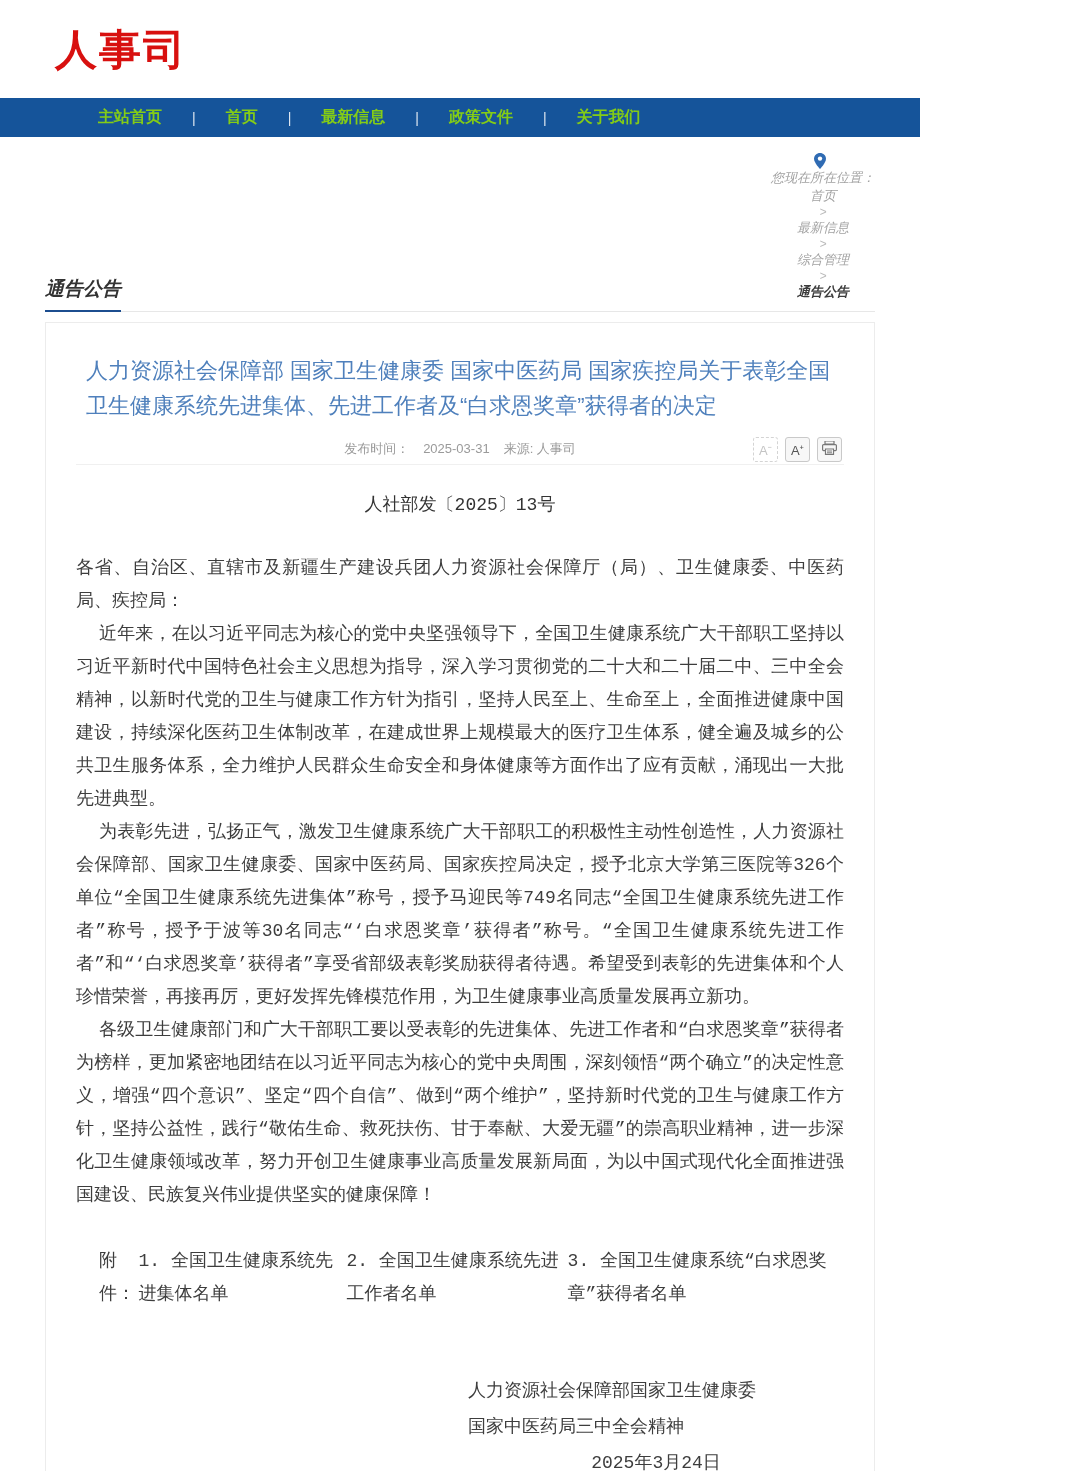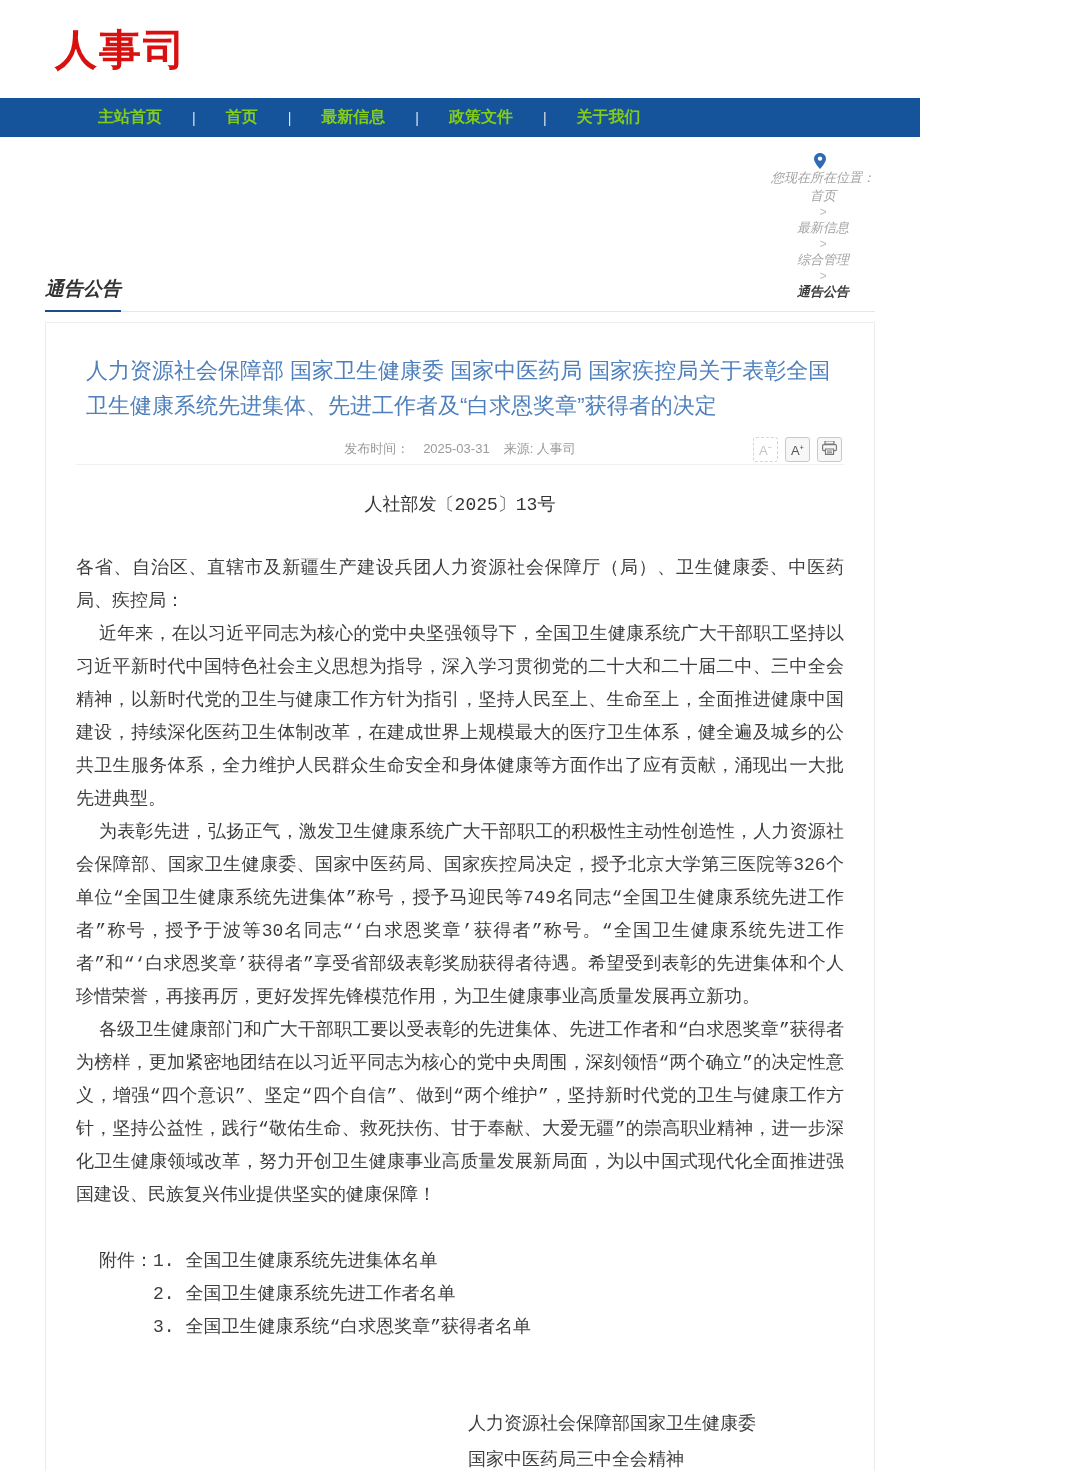--- a/index.html
+++ b/index.html
@@ -34,21 +34,21 @@
   .tools { position: absolute; right: 2px; top: -2px; display: flex; gap: 7px; }
   .tool-btn { width: 25px; height: 25px; display: flex; align-items: center; justify-content: center; font-size: 13px; background: #f7f7f7; border: 1px solid #c9c9c9; border-radius: 3px; color: #555; cursor: pointer; font-family: "Liberation Sans", sans-serif; }
   .tool-btn.disabled { background: #fff; border: 1px dashed #d4d4d4; color: #c4c4c4; }
 
   
   article { font-family: Liberation Mono, monospace; color: #3d3d3d; font-size: 18px; line-height: 33px; margin-top: 24px; }
   .doc-number { text-align: center; font-size: 18px; color: #333; margin-bottom: 30px; }
   .salutation { margin-top: 26px; text-align: justify; }
   .para { text-indent: 23px; text-align: justify; }
   .attachments { display: flex; padding-left: 23px; margin-top: 33px; }
-  .attach-items { display: flex; flex-direction: column; }
+  .attach-items { display: flex; flex-direction: row; }
   .signatures { margin-left: auto; margin-top: 62px; width: 376px; line-height: 36px; }
   .sig-row { display: flex; justify-content: flex-start; }
   .sig-date { text-align: center; }
   .disclosure { margin-top: 28px; text-indent: 10px; }
 
   
   .footer-strip { margin-top: auto; height: 16px; background: #e9e9e9; width: 100%; }
 </style>
 </head>
 <body>

